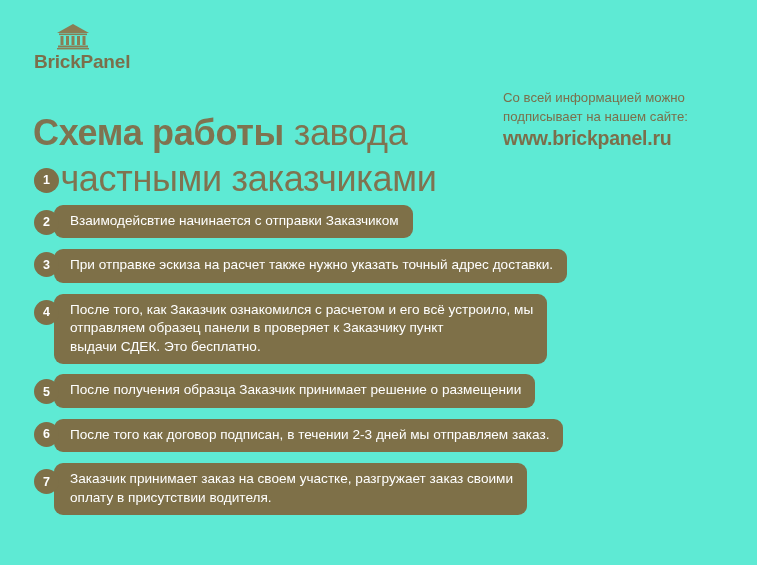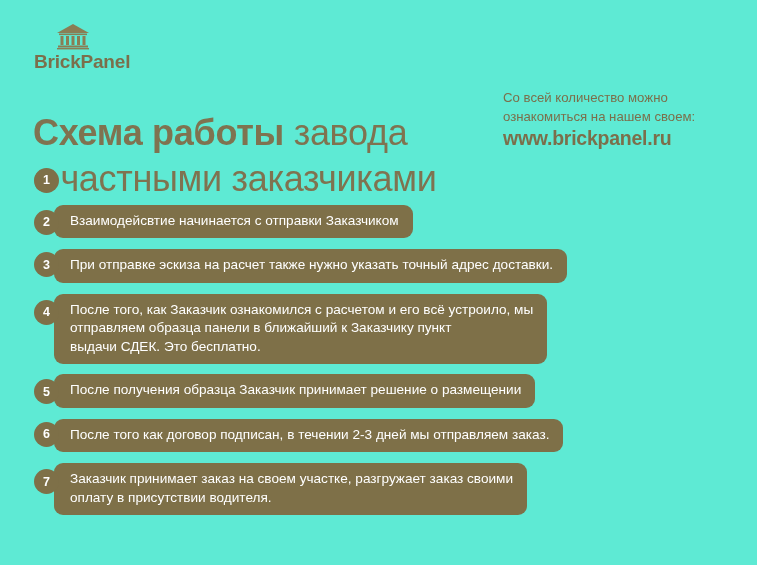--- a/index.html
+++ b/index.html
@@ -171,22 +171,22 @@
     </svg>
     <div class="logo-text">BrickPanel</div>
   </div>
 
   <h1 class="heading">
     <span class="heading-line"><span class="strong">Схема работы</span><span> завода</span></span>
     <span class="heading-line">с частными заказчиками</span>
   </h1>
 
   <div class="site-note">
-    <span class="note-line">Со всей количество можно</span>
-    <span class="note-line">ознакомиться на нашем своем:</span>
+    <span class="note-line">Со всей информацией можно</span>
+    <span class="note-line">подписывает на нашем сайте:</span>
     <span class="site-url">www.brickpanel.ru</span>
   </div>
 
   <div class="steps">
 
     <div class="step step-1">
       <span class="step-badge">1</span>
     </div>
 
     <div class="step step-2">
@@ -200,21 +200,21 @@
       <span class="step-badge">3</span>
       <div class="step-bar">
         <span class="bar-line">При отправке эскиза на расчет также нужно указать точный адрес доставки.</span>
       </div>
     </div>
 
     <div class="step step-4">
       <span class="step-badge">4</span>
       <div class="step-bar">
         <span class="bar-line">После того, как Заказчик ознакомился с расчетом и его всё устроило, мы</span>
-        <span class="bar-line">отправляем образца панели в ближайший к Заказчику пункт</span>
+        <span class="bar-line">отправляем образец панели в проверяет к Заказчику пункт</span>
         <span class="bar-line">выдачи СДЕК. Это бесплатно.</span>
       </div>
     </div>
 
     <div class="step step-5">
       <span class="step-badge">5</span>
       <div class="step-bar">
         <span class="bar-line">После получения образца Заказчик  принимает решение о размещении</span>
       </div>
     </div>

